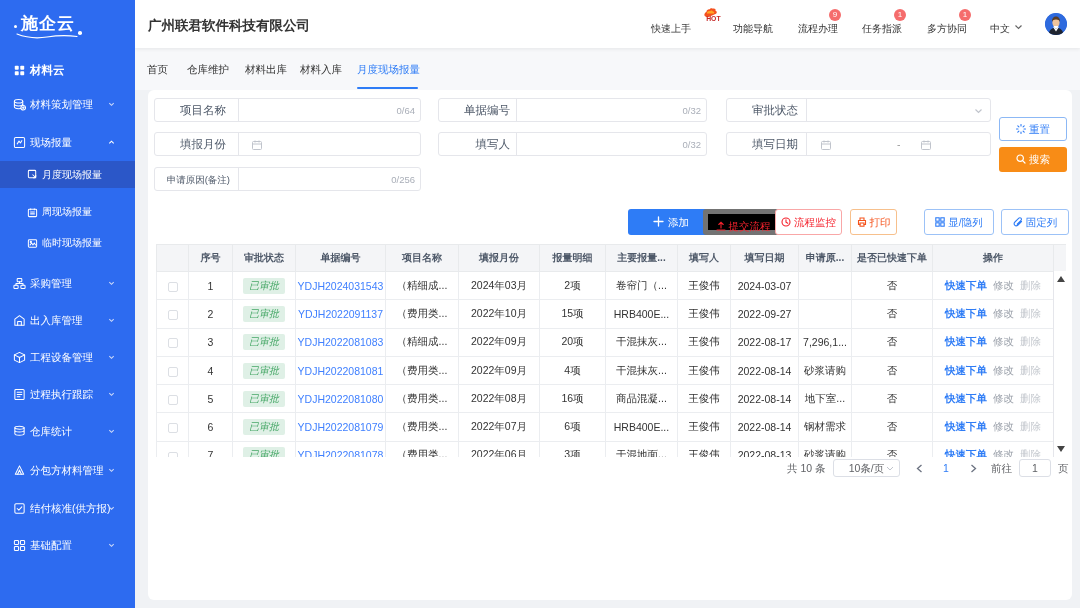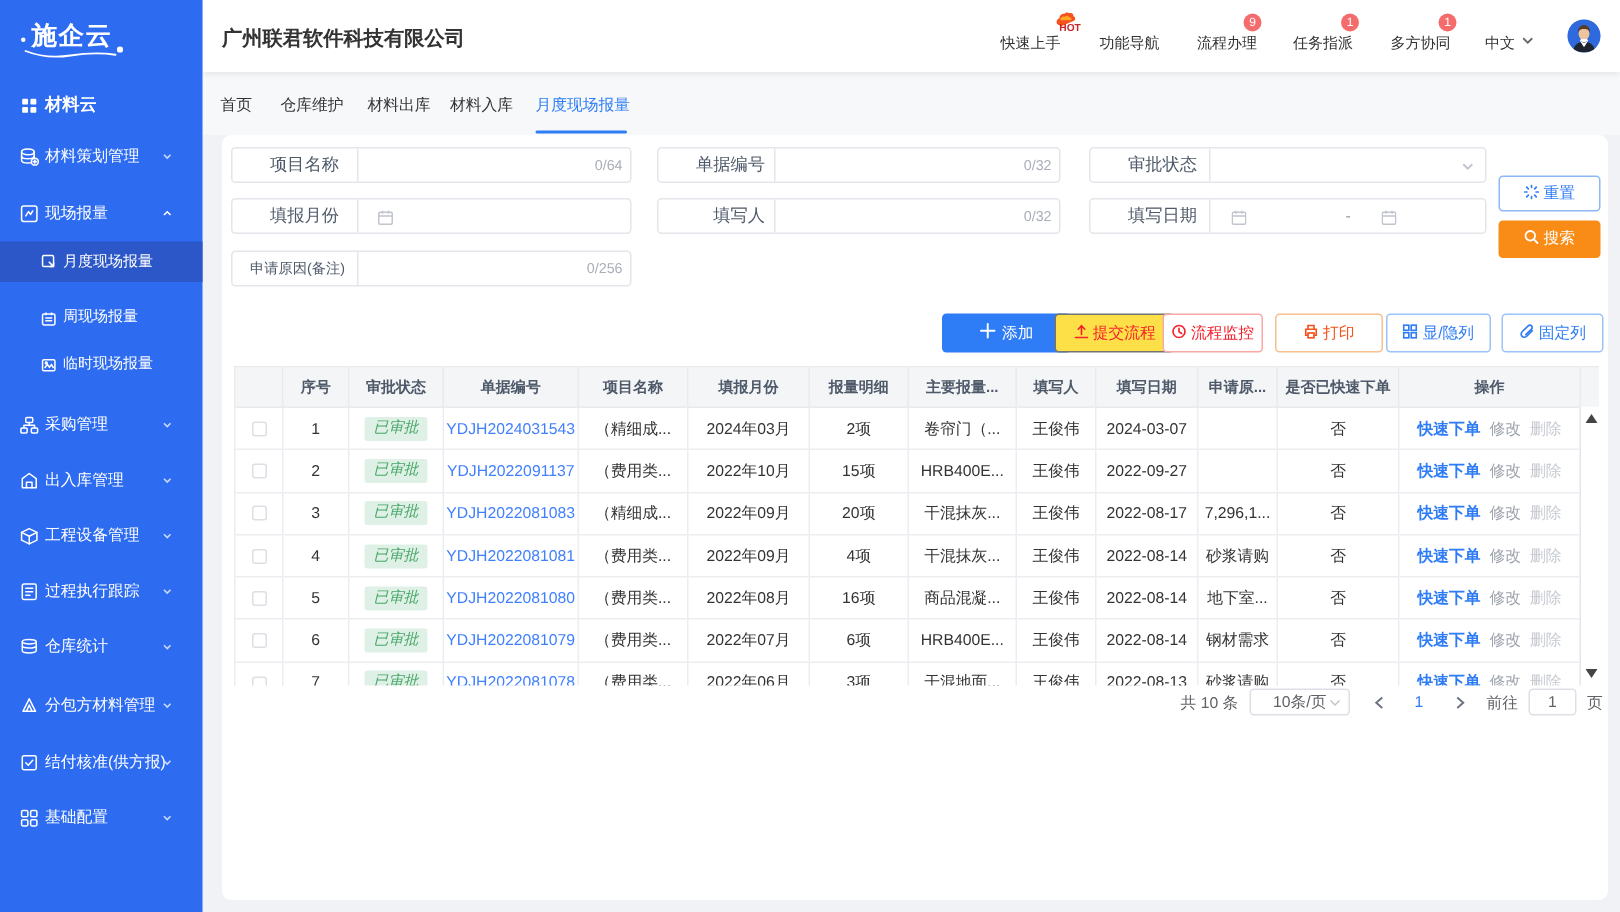--- a/index.html
+++ b/index.html
@@ -188,21 +188,21 @@
         </svg>
       基础配置<svg class="ar" viewBox="0 0 8 8" fill="none" stroke="#cdd9f8" stroke-width="1.2">
           <path d="M1.5 2.5 L4 5 L6.5 2.5"></path>
         </svg></div>
   </div>
 </div>
 
 <div class="topbar">
   <div class="company">广州联君软件科技有限公司</div>
   <div class="nav" id="nav" style="width:945px;">
-    <span class="nitem" style="left:532px;text-align:center;">快速上手</span>
+    <span class="nitem" style="left:516px;text-align:center;">快速上手</span>
     <svg style="position:absolute;left:567px;top:8px;" width="22" height="14" viewBox="0 0 22 14">
         <path d="M3.5 8.5 C1.5 7.5 2.5 4.5 4.5 4 C4 2.5 6 0.8 7.8 1.2 C8.2 0.2 10 0 10.8 0.8 C12.5 0.2 14 1.2 13.5 2.8 C15 3.2 15.2 5 14 5.8 L5.5 9.5 Z" fill="#f4511e"></path>
         <path d="M5 5.5 C4.5 4 6.5 2.5 8 3.2 C8.5 2.2 10.5 2.4 10.8 3.5 C12 3.2 12.8 4.5 12 5.5 Z" fill="#ffa726"></path>
         <text x="4.2" y="12.5" font-size="6.8" font-weight="bold" fill="#c62828" font-family="Liberation Sans">HOT</text>
       </svg>
     <span class="nitem" style="left:598px;">功能导航</span>
     <span class="nitem" style="left:663px;">流程办理</span>
     <span class="badge" style="left:694px;top:9px;">9</span>
     <span class="nitem" style="left:727px;">任务指派</span>
     <span class="badge" style="left:759px;top:9px;">1</span>
@@ -294,30 +294,30 @@
   <div class="btn" style="left:851px;top:57px;width:68px;height:25px;line-height:25px;background:#f88c16;color:#fff;">
     <svg style="vertical-align:-1px;margin-right:3px;" width="10" height="10" viewBox="0 0 10 10" fill="none" stroke="#fff" stroke-width="1.2" stroke-linecap="round">
         <circle cx="4.2" cy="4.2" r="3.2"></circle>
         <path d="M6.6 6.6 L9 9"></path>
       </svg>搜索</div>
 
   <div class="btn" style="left:480px;top:119px;width:86px;height:26px;line-height:26px;background:#2e7cf6;color:#fff;">
     <svg style="vertical-align:-1px;margin-right:4px;" width="11" height="11" viewBox="0 0 11 11" stroke="#fff" stroke-width="1.3" stroke-linecap="round">
         <path d="M5.5 1 V10 M1 5.5 H10"></path>
       </svg>添加</div>
-  <div class="btn" style="left:555px;top:119px;width:80px;height:26px;line-height:24px;border:1px solid #737373;color:#f5222d;background:#fde047;">
+  <div class="btn" style="left:555px;top:119px;width:80px;height:26px;line-height:24px;border:5px solid #737373;color:#f5222d;background:#000000;">
     <svg style="vertical-align:-1px;margin-right:3px;" width="10" height="10" viewBox="0 0 10 10" fill="none" stroke="#f5222d" stroke-width="1.1" stroke-linecap="round">
         <path d="M1 9 H9 M5 7 V1.5 M2.8 3.5 L5 1.2 L7.2 3.5"></path>
       </svg>提交流程</div>
   <div class="btn" style="left:627px;top:119px;width:67px;height:26px;line-height:24px;border:1px solid #f9a7a7;color:#f5222d;background:#fff;">
     <svg style="vertical-align:-1px;margin-right:3px;" width="10" height="10" viewBox="0 0 10 10" fill="none" stroke="#f5222d" stroke-width="1.1" stroke-linecap="round">
         <circle cx="5" cy="5" r="4"></circle>
         <path d="M5 2.8 V5.2 L6.8 6.3"></path>
       </svg>流程监控</div>
-  <div class="btn" style="left:702px;top:119px;width:72px;height:26px;line-height:24px;border:1px solid #f7c08c;color:#f5531c;background:#fff;">
+  <div class="btn" style="left:702px;top:119px;width:47px;height:26px;line-height:24px;border:1px solid #f7c08c;color:#f5531c;background:#fff;">
     <svg style="vertical-align:-1px;margin-right:3px;" width="10" height="10" viewBox="0 0 10 10" fill="none" stroke="#f5531c" stroke-width="1.1" stroke-linecap="round">
         <path d="M3 3 V1 H7 V3 M3 7.5 H1.5 V3.5 H8.5 V7.5 H7"></path>
         <rect x="3" y="6" width="4" height="3.2"></rect>
       </svg>打印</div>
   <div class="btn" style="left:776px;top:119px;width:70px;height:26px;line-height:24px;border:1px solid #9cc2f7;color:#2e7cf6;background:#fff;">
     <svg style="vertical-align:-1px;margin-right:3px;" width="10" height="10" viewBox="0 0 10 10" fill="none" stroke="#2e7cf6" stroke-width="1.1">
         <rect x="0.8" y="0.8" width="3.4" height="3.4"></rect>
         <rect x="5.8" y="0.8" width="3.4" height="3.4"></rect>
         <rect x="0.8" y="5.8" width="3.4" height="3.4"></rect>
         <rect x="5.8" y="5.8" width="3.4" height="3.4"></rect>

